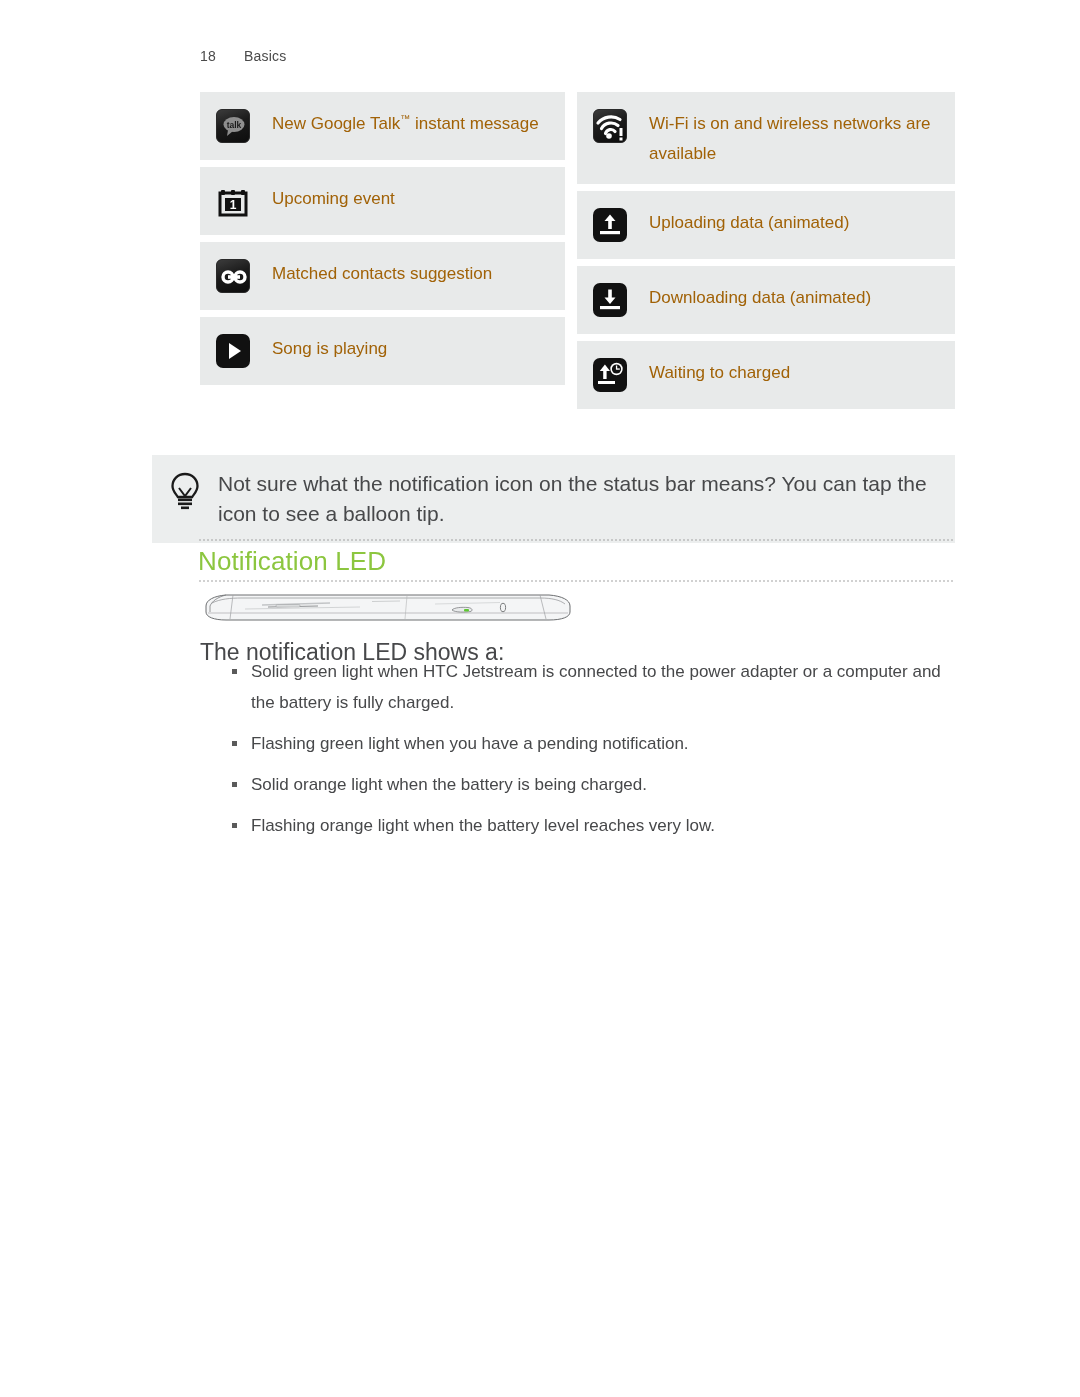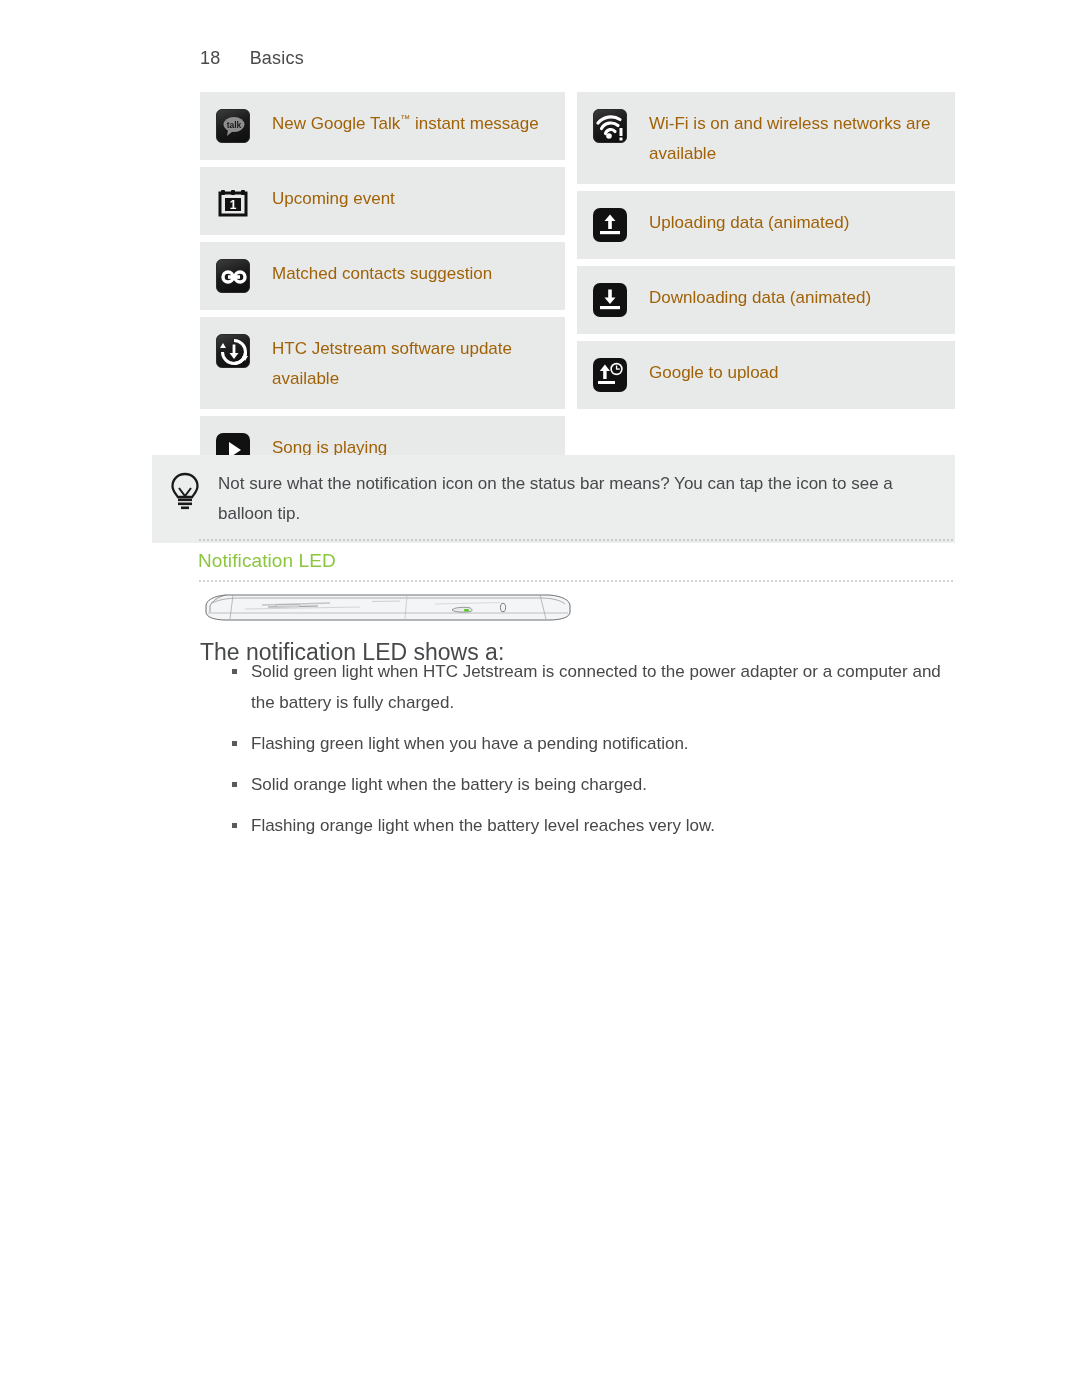--- a/index.html
+++ b/index.html
@@ -14,21 +14,21 @@
     font-family: "Liberation Sans", sans-serif;
     color: #414141;
     -webkit-font-smoothing: antialiased;
   }
 
   
   .page-header {
     position: absolute;
     left: 200px;
     top: 48px;
-    font-size: 18px;
+    font-size: 14px;
     color: #4a4a4a;
     letter-spacing: 0.2px;
   }
   .page-header .pg-num { margin-right: 24px; }
 
   
   .icon-table {
     position: absolute;
     left: 200px;
     top: 92px;
@@ -97,42 +97,42 @@
     padding: 14px 18px 14px 16px;
   }
   .tip-icon {
     width: 36px;
     min-width: 36px;
     height: 40px;
     margin-right: 14px;
     margin-top: 2px;
   }
   .tip-text {
-    font-size: 17px;
+    font-size: 21px;
     line-height: 30px;
     color: #47484a;
     max-width: 740px;
   }
 
   
   .sec-head-wrap {
     position: absolute;
     left: 198px;
     top: 539px;
     width: 757px;
   }
   .dot-rule {
     height: 2px;
     width: 100%;
     background-image: radial-gradient(circle, #9b9b9b 0.6px, transparent 0.8px);
     background-size: 4px 2px;
     background-repeat: repeat-x;
   }
   .sec-head {
-    font-size: 19px;
+    font-size: 26px;
     color: #8cc63f;
     line-height: 34px;
     padding: 3px 0 2px 0;
     letter-spacing: 0.1px;
   }
 
   
   .device-img {
     position: absolute;
     left: 200px;
@@ -229,36 +229,20 @@
           <svg width="34" height="34" viewBox="0 0 34 34">
             <circle cx="11" cy="17" r="5" fill="none" stroke="#fff" stroke-width="3.4"></circle>
             <circle cx="23" cy="17" r="5" fill="none" stroke="#fff" stroke-width="3.4"></circle>
             <rect x="11" y="15.2" width="12" height="3.6" fill="#fff"></rect>
           </svg>
         </span>
       </div>
       <div class="icon-label">Matched contacts suggestion</div>
     </div>
 
-    <div class="icon-row tall">
-      <div class="icon-cell">
-        <span class="ic ic-dark">
-          <svg width="34" height="34" viewBox="0 0 34 34">
-            <path d="M17 5.5 A11.5 11.5 0 1 1 5.5 17" fill="none" stroke="#fff" stroke-width="3"></path>
-            <path d="M17 28.5 A11.5 11.5 0 0 1 28.5 17" fill="none" stroke="#fff" stroke-width="3" opacity="0"></path>
-            <path d="M28.5 17 A11.5 11.5 0 0 1 17 28.5" fill="none" stroke="#fff" stroke-width="3"></path>
-            <polygon points="3,13 9,13 6,8" fill="#fff"></polygon>
-            <polygon points="25,21 31,21 28,26" fill="#fff"></polygon>
-            <rect x="15.6" y="9.5" width="2.8" height="10" fill="#fff"></rect>
-            <polygon points="12.5,18 21.5,18 17,24" fill="#fff"></polygon>
-          </svg>
-        </span>
-      </div>
-      <div class="icon-label">HTC Jetstream software update available</div>
-    </div>
 
     <div class="icon-row">
       <div class="icon-cell">
         <span class="ic ic-flat" style="border-radius:7px">
           <svg width="34" height="34" viewBox="0 0 34 34">
             <polygon points="13,9 25,17 13,25" fill="#ffffff"></polygon>
           </svg>
         </span>
       </div>
       <div class="icon-label">Song is playing</div>
@@ -317,21 +301,21 @@
             <rect x="10.2" y="11" width="3.4" height="10" fill="#fff"></rect>
             <polygon points="6.8,13 17,13 11.9,6.5" fill="#fff"></polygon>
             <rect x="5" y="23" width="17" height="3" fill="#fff"></rect>
             <circle cx="23.5" cy="11" r="6.2" fill="#fff"></circle>
             <circle cx="23.5" cy="11" r="4.6" fill="#111"></circle>
             <rect x="22.9" y="7.5" width="1.3" height="4" fill="#fff"></rect>
             <rect x="23.4" y="10.4" width="3.4" height="1.3" fill="#fff"></rect>
           </svg>
         </span>
       </div>
-      <div class="icon-label">Google to upload</div>
+      <div class="icon-label">Waiting to charged</div>
     </div>
 
   </div>
 </div>
 
 <div class="tip-box">
   <div class="tip-icon">
     <svg width="34" height="42" viewBox="0 0 34 42">
       <path d="M17 3 C9.5 3 4.5 8.5 4.5 15 C4.5 20 8 23 9.8 26 L24.2 26 C26 23 29.5 20 29.5 15 C29.5 8.5 24.5 3 17 3 Z" fill="none" stroke="#1a1a1a" stroke-width="2.3"></path>
       <path d="M11 17 L17 25 L23 17" fill="none" stroke="#1a1a1a" stroke-width="2"></path>

